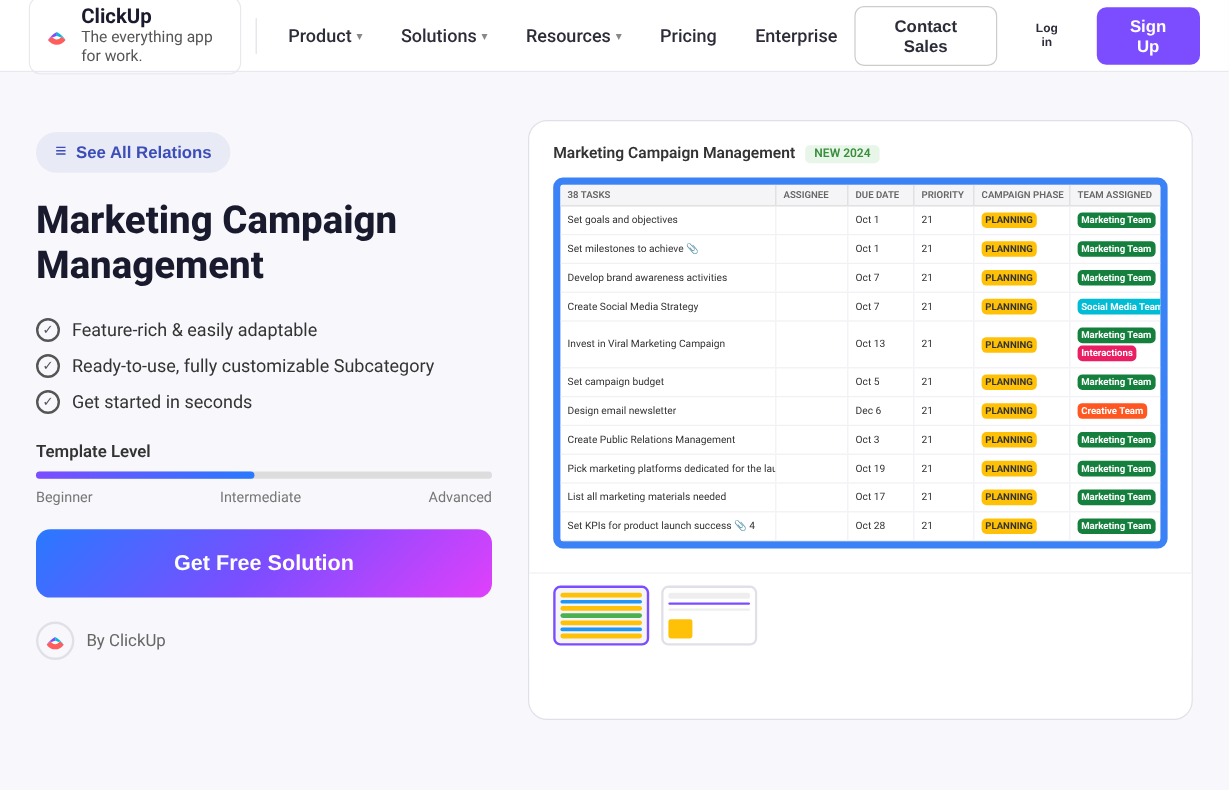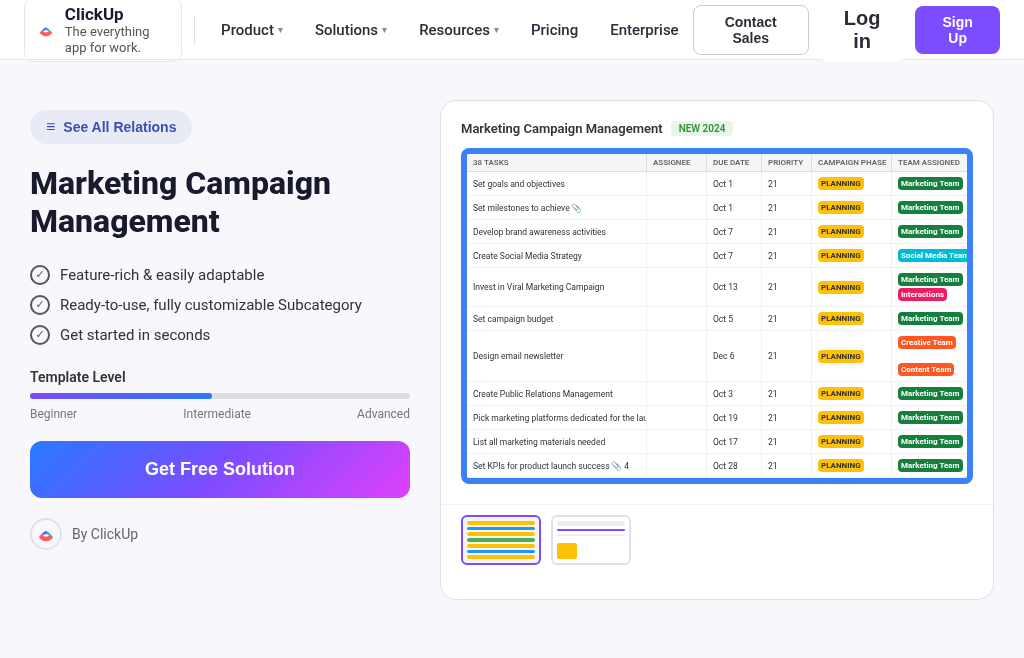--- a/index.html
+++ b/index.html
@@ -87,21 +87,21 @@
       background: white;
       font-size: 14px;
       font-weight: 600;
       color: #2d2d3a;
       cursor: pointer;
     }
     .btn-login {
       padding: 8px 18px;
       background: white;
       border: none;
-      font-size: 20px;
+      font-size: 10px;
       font-weight: 600;
       color: #2d2d3a;
       cursor: pointer;
       border-radius: 8px;
     }
     .btn-signup {
       padding: 8px 20px;
       background: #7c4dff;
       border: none;
       border-radius: 8px;
@@ -557,21 +557,21 @@
 
         </div>
         <div class="sheet-row">
           <div class="sr-cell">Design email newsletter</div>
           <div class="sr-cell"></div>
           <div class="sr-cell">Dec 6</div>
           <div class="sr-cell">21</div>
           <div class="sr-cell">
               <span class="tag-pill tag-planning">PLANNING</span>
             </div>
-          <div class="sr-cell" style="flex-direction:column; align-items:flex-start; gap:14px;">
+          <div class="sr-cell" style="flex-direction:row; align-items:flex-start; gap:14px;">
             <span class="tag-pill tag-creative">Creative Team</span>
             <span class="tag-pill tag-creative">Content Team</span>
           </div>
           <div class="sr-cell"></div>
 
         </div>
         <div class="sheet-row">
           <div class="sr-cell">Create Public Relations Management</div>
           <div class="sr-cell"></div>
           <div class="sr-cell">Oct 3</div>

